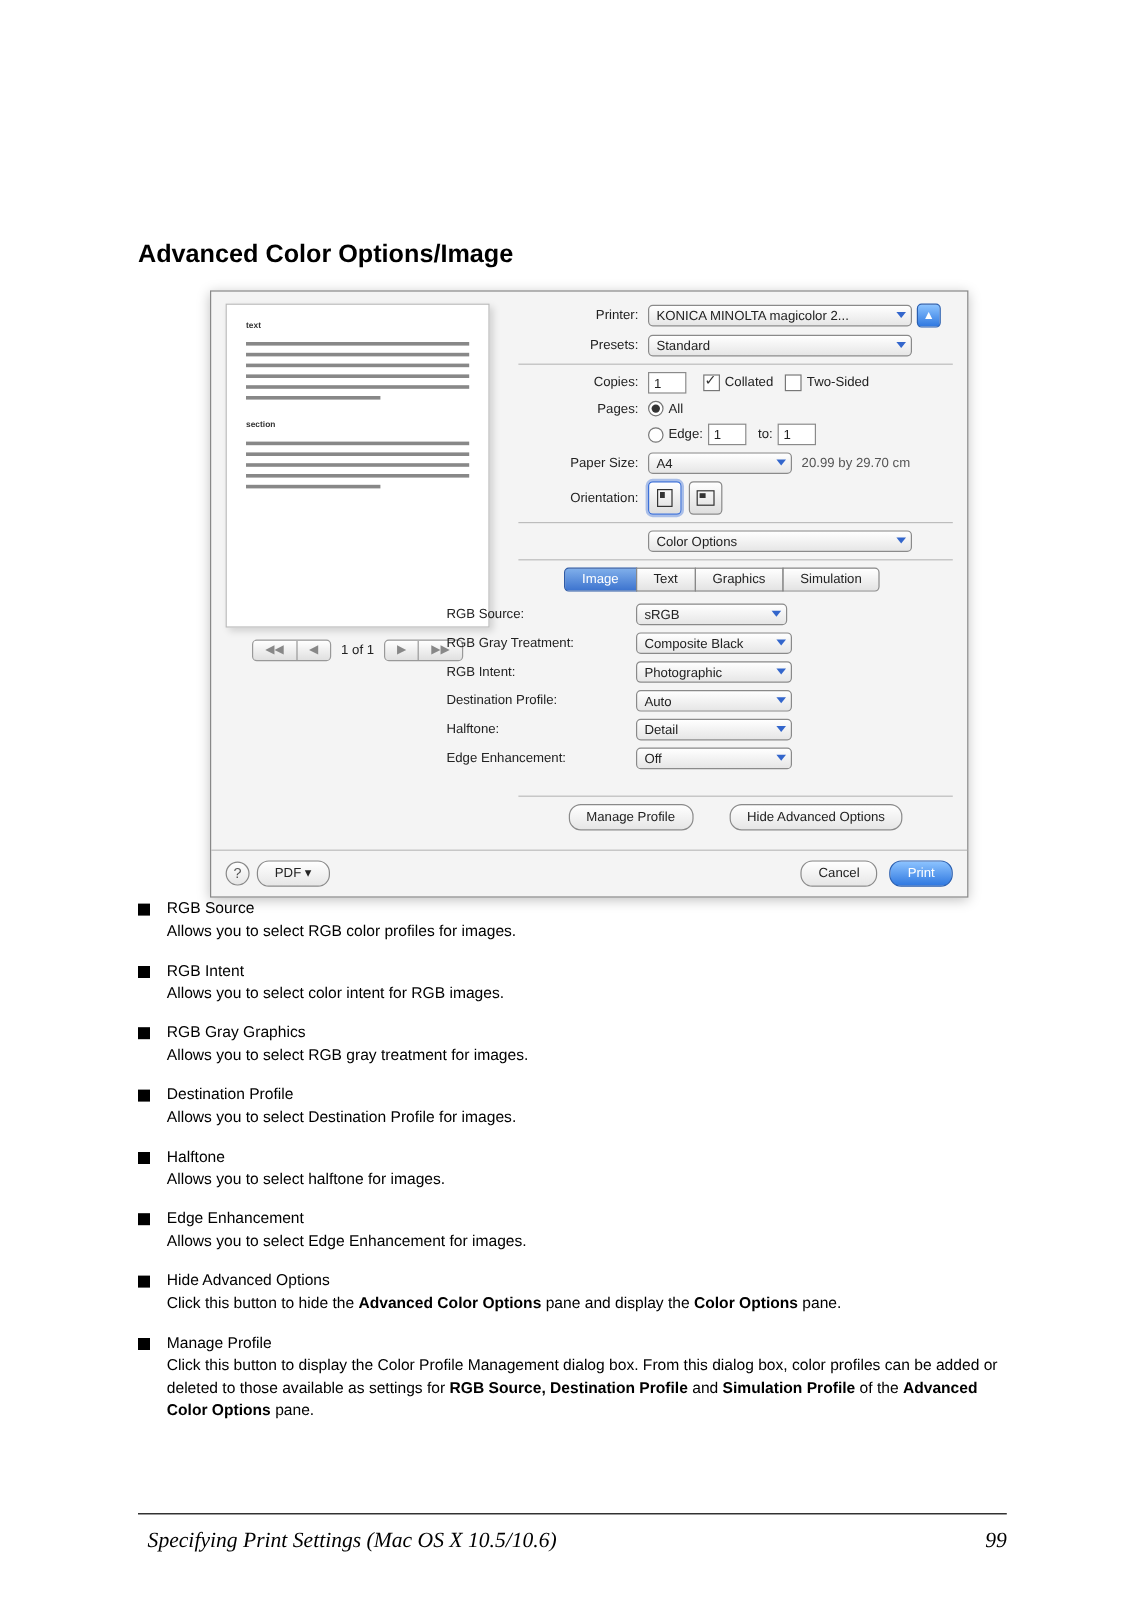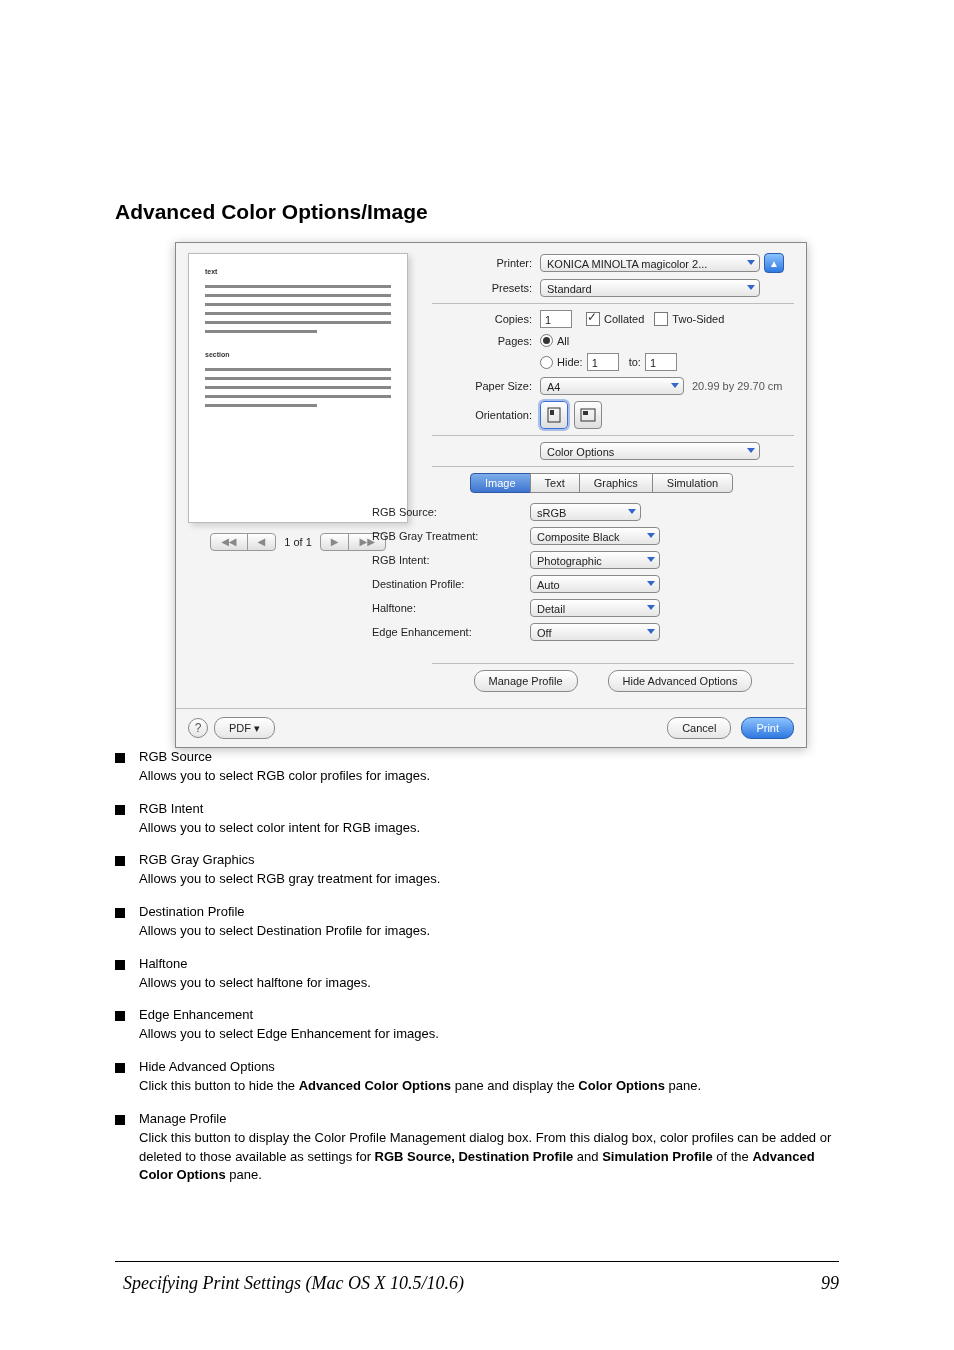--- a/index.html
+++ b/index.html
@@ -321,31 +321,31 @@
           <span>Two-Sided</span>
         </div>
         <div class="row">
           <span class="lbl">Pages:</span>
           <span class="radio checked"></span>
           <span>All</span>
         </div>
         <div class="row">
           <span class="lbl"></span>
           <span class="radio"></span>
-          <span>Hide:</span>
+          <span>Edge:</span>
           <span style="width:4px"></span>
           <span class="num-field">1</span>
           <span style="width:10px"></span>
           <span>to:</span>
           <span style="width:4px"></span>
           <span class="num-field">1</span>
         </div>
         <div class="row">
           <span class="lbl">Paper Size:</span>
-          <span class="select" style="width:144px">A4</span>
+          <span class="select" style="width:120px">A4</span>
           <span style="width:8px"></span>
           <span style="color:#555">20.99 by 29.70 cm</span>
         </div>
         <div class="row">
           <span class="lbl">Orientation:</span>
           <span class="orient-btn sel">
             <svg width="14" height="16">
                 <rect x="1" y="1" width="12" height="14" fill="none" stroke="#333"></rect>
                 <rect x="3" y="3" width="4" height="5" fill="#333"></rect>
               </svg>
@@ -365,21 +365,21 @@
         <div class="hr"></div>
         <div class="tabs">
           <span class="tab active">Image</span>
           <span class="tab">Text</span>
           <span class="tab">Graphics</span>
           <span class="tab">Simulation</span>
         </div>
         <div class="opt-grid" style="margin-left:-60px;">
           <div class="row">
               <span class="lbl">RGB Source:</span>
-              <span class="select" style="width:111px">sRGB</span>
+              <span class="select" style="width:126px">sRGB</span>
             </div>
           <div class="row">
               <span class="lbl">RGB Gray Treatment:</span>
               <span class="select" style="width:130px">Composite Black</span>
             </div>
           <div class="row">
               <span class="lbl">RGB Intent:</span>
               <span class="select" style="width:130px">Photographic</span>
             </div>
           <div class="row">

